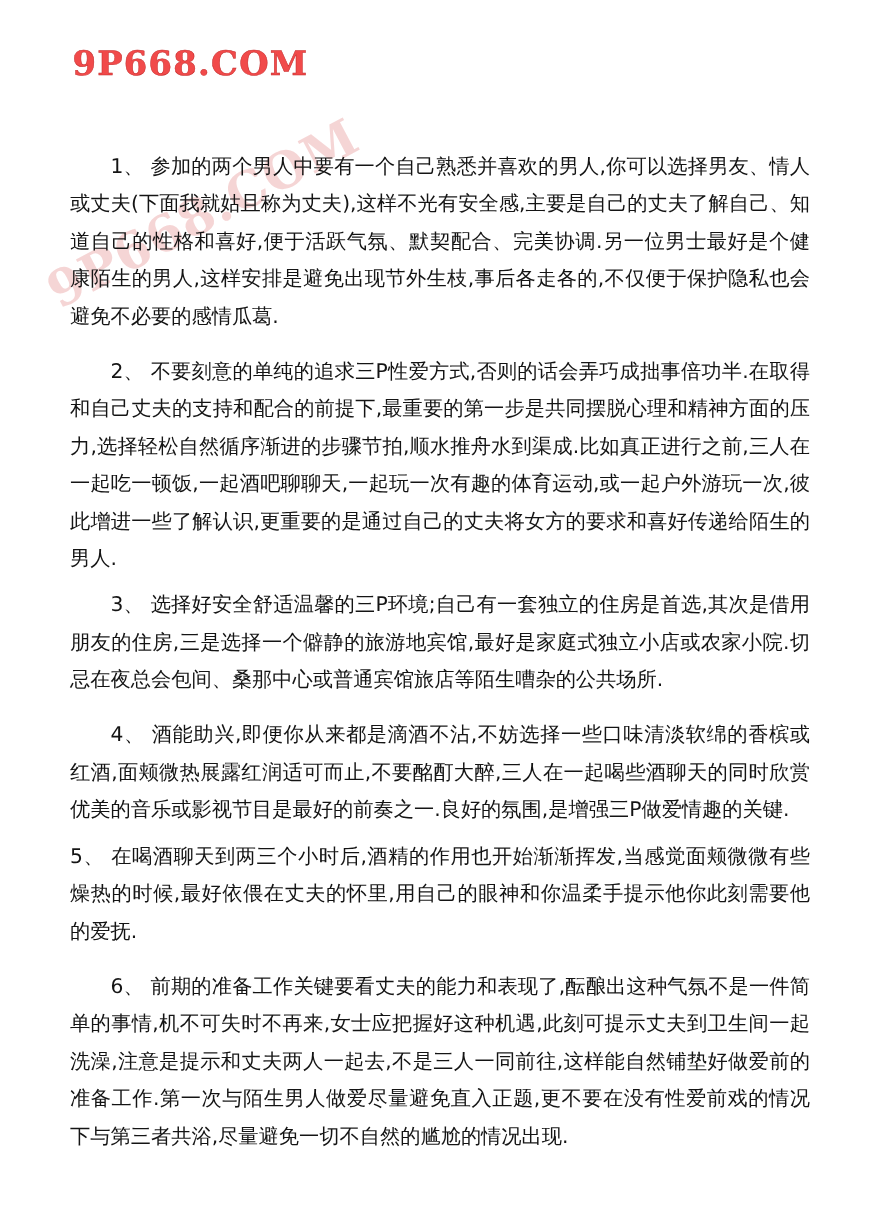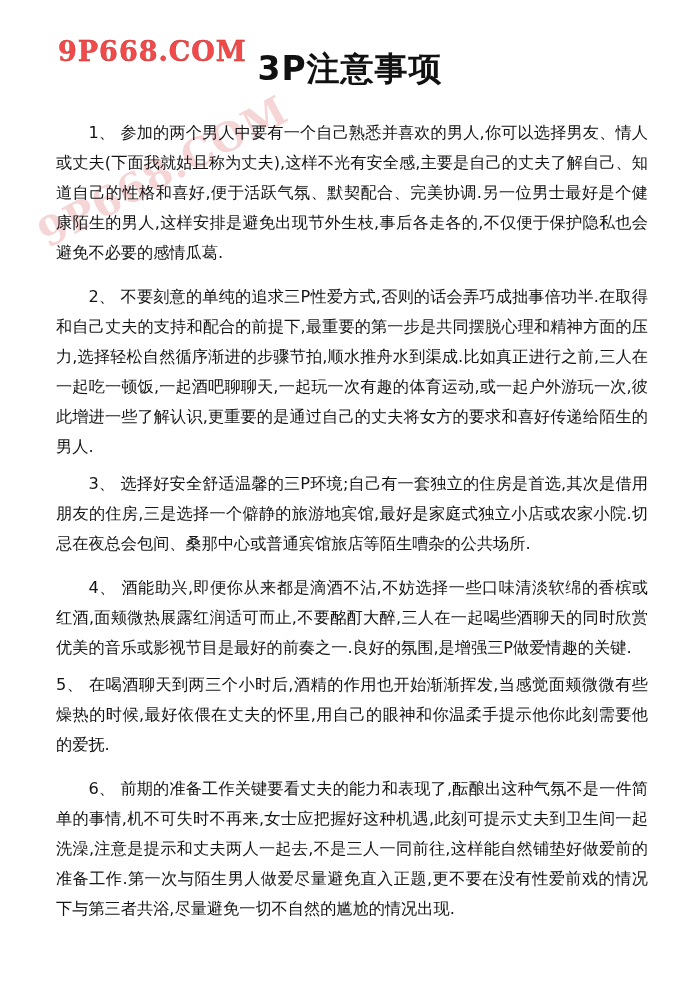--- a/index.html
+++ b/index.html
@@ -97,21 +97,20 @@
 </style>
 </head>
 <body>
 
 <div class="page">
 
   <div class="watermark-logo">9P668.COM</div>
 
   <div class="watermark-diagonal">9P668.COM</div>
 
-  <div class="doc-title">3P注意事项</div>
 
   <div class="body-text">
     <p class="para indent">1、 参加的两个男人中要有一个自己熟悉并喜欢的男人,你可以选择男友、情人或丈夫(下面我就姑且称为丈夫),这样不光有安全感,主要是自己的丈夫了解自己、知道自己的性格和喜好,便于活跃气氛、默契配合、完美协调.另一位男士最好是个健康陌生的男人,这样安排是避免出现节外生枝,事后各走各的,不仅便于保护隐私也会避免不必要的感情瓜葛.</p>
     <p class="para indent gap">2、 不要刻意的单纯的追求三P性爱方式,否则的话会弄巧成拙事倍功半.在取得和自己丈夫的支持和配合的前提下,最重要的第一步是共同摆脱心理和精神方面的压力,选择轻松自然循序渐进的步骤节拍,顺水推舟水到渠成.比如真正进行之前,三人在一起吃一顿饭,一起酒吧聊聊天,一起玩一次有趣的体育运动,或一起户外游玩一次,彼此增进一些了解认识,更重要的是通过自己的丈夫将女方的要求和喜好传递给陌生的男人.</p>
     <p class="para indent gap-sm">3、 选择好安全舒适温馨的三P环境;自己有一套独立的住房是首选,其次是借用朋友的住房,三是选择一个僻静的旅游地宾馆,最好是家庭式独立小店或农家小院.切忌在夜总会包间、桑那中心或普通宾馆旅店等陌生嘈杂的公共场所.</p>
     <p class="para indent gap">4、 酒能助兴,即便你从来都是滴酒不沾,不妨选择一些口味清淡软绵的香槟或红酒,面颊微热展露红润适可而止,不要酩酊大醉,三人在一起喝些酒聊天的同时欣赏优美的音乐或影视节目是最好的前奏之一.良好的氛围,是增强三P做爱情趣的关键.</p>
     <p class="para gap-sm">5、 在喝酒聊天到两三个小时后,酒精的作用也开始渐渐挥发,当感觉面颊微微有些燥热的时候,最好依偎在丈夫的怀里,用自己的眼神和你温柔手提示他你此刻需要他的爱抚.</p>
     <p class="para indent gap">6、 前期的准备工作关键要看丈夫的能力和表现了,酝酿出这种气氛不是一件简单的事情,机不可失时不再来,女士应把握好这种机遇,此刻可提示丈夫到卫生间一起洗澡,注意是提示和丈夫两人一起去,不是三人一同前往,这样能自然铺垫好做爱前的准备工作.第一次与陌生男人做爱尽量避免直入正题,更不要在没有性爱前戏的情况下与第三者共浴,尽量避免一切不自然的尴尬的情况出现.</p>
   </div>
 

